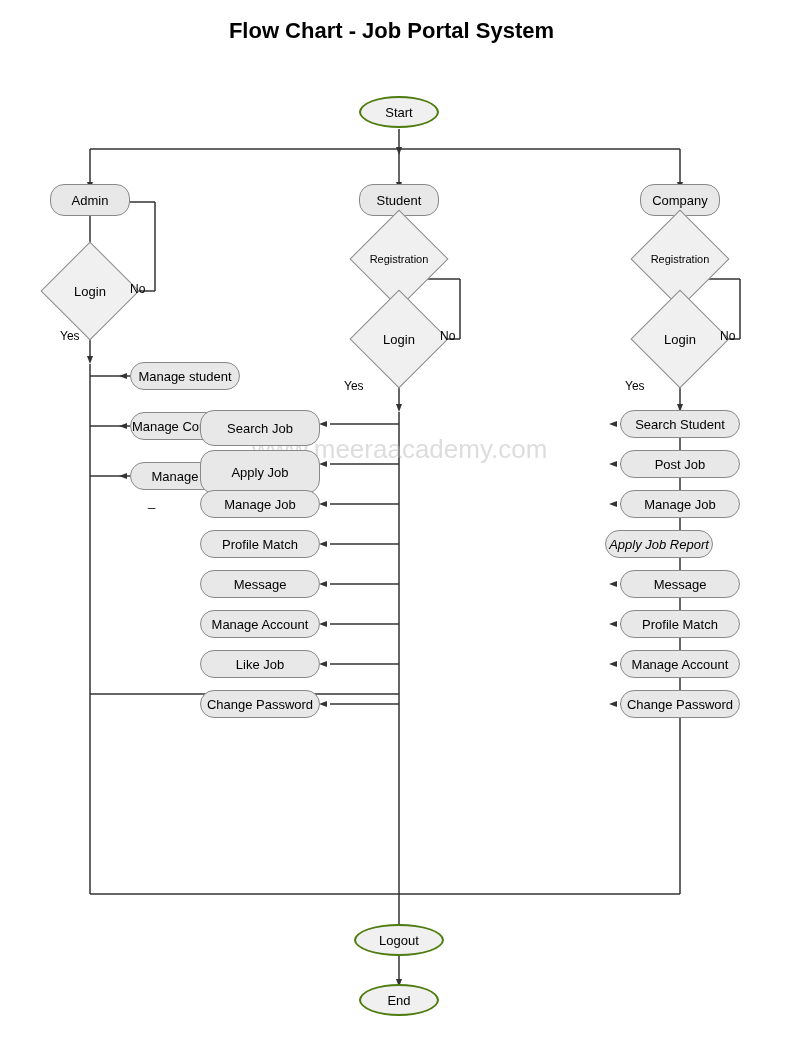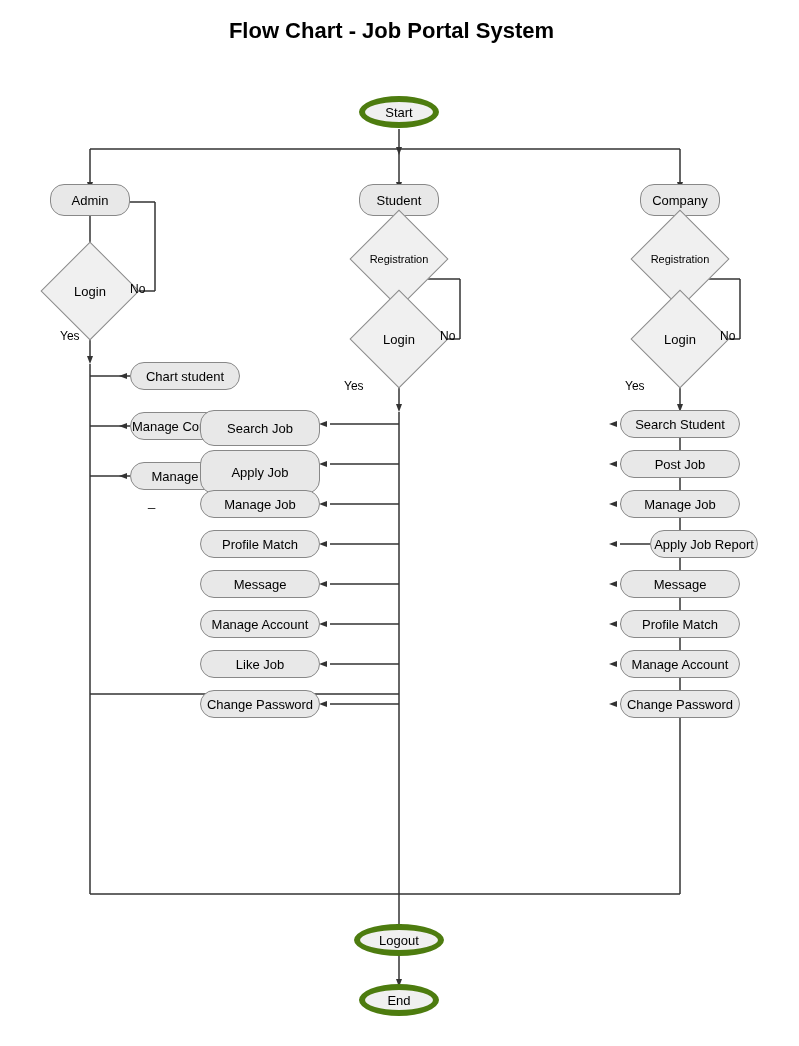--- a/index.html
+++ b/index.html
@@ -34,21 +34,21 @@
       font-size: 26px;
       color: rgba(180,180,180,0.45);
       white-space: nowrap;
       pointer-events: none;
       z-index: 0;
     }
 
     
     .oval {
       border-radius: 50%;
-      border: 6px solid #4d7c0f;
+      border: 2px solid #4d7c0f;
       background: #f0f0f0;
       display: flex;
       align-items: center;
       justify-content: center;
       position: absolute;
     }
 
     .rect {
       border: 1px solid #888;
       background: #e8e8e8;
@@ -210,20 +210,21 @@
 
     <polygon points="396,93 399,101 402,93" fill="#333"></polygon>
 
     <polygon points="396,128 399,136 402,128" fill="#333"></polygon>
 
     <polygon points="87,128 90,136 93,128" fill="#333"></polygon>
 
     <polygon points="677,128 680,136 683,128" fill="#333"></polygon>
   </svg>
 
+  <div class="watermark">www.meeraacademy.com</div>
 
   <div class="oval" style="width:80px;height:32px;left:359px;top:42px;">
     <span>Start</span>
   </div>
 
   <div class="rect" style="width:80px;height:32px;left:50px;top:130px;">
     <span>Admin</span>
   </div>
 
   <div class="rect" style="width:80px;height:32px;left:359px;top:130px;">
@@ -261,21 +262,21 @@
   </div>
 
   <div class="diamond" style="width:80px;height:80px;left:640px;top:245px;">
     <div class="diamond-inner"></div>
     <span class="diamond-label">Login</span>
   </div>
   <span style="position:absolute;left:720px;top:275px;font-size:12px;">No</span>
   <span style="position:absolute;left:625px;top:325px;font-size:12px;">Yes</span>
 
   <div class="rect" style="width:110px;height:28px;left:130px;top:308px;">
-    <span>Chart student</span>
+    <span>Manage student</span>
   </div>
   <div class="rect" style="width:110px;height:28px;left:130px;top:358px;">
     <span>Manage Company</span>
   </div>
   <div class="rect" style="width:90px;height:28px;left:130px;top:408px;">
     <span>Manage</span>
   </div>
 
   <span style="position:absolute;left:148px;top:440px;font-size:13px;">_</span>
 
@@ -306,21 +307,21 @@
 
   <div class="rect" style="width:120px;height:28px;left:620px;top:396px;">
     <span>Post Job</span>
   </div>
   <div class="rect" style="width:120px;height:28px;left:620px;top:356px;">
     <span>Search Student</span>
   </div>
   <div class="rect" style="width:120px;height:28px;left:620px;top:436px;">
     <span>Manage Job</span>
   </div>
-  <div class="rect" style="width:108px;height:28px;left:650px;top:476px;">
+  <div class="rect" style="width:108px;height:28px;left:605px;top:476px;font-style:italic;">
     <span>Apply Job Report</span>
   </div>
   <div class="rect" style="width:120px;height:28px;left:620px;top:516px;">
     <span>Message</span>
   </div>
   <div class="rect" style="width:120px;height:28px;left:620px;top:556px;">
     <span>Profile Match</span>
   </div>
   <div class="rect" style="width:120px;height:28px;left:620px;top:596px;">
     <span>Manage Account</span>

